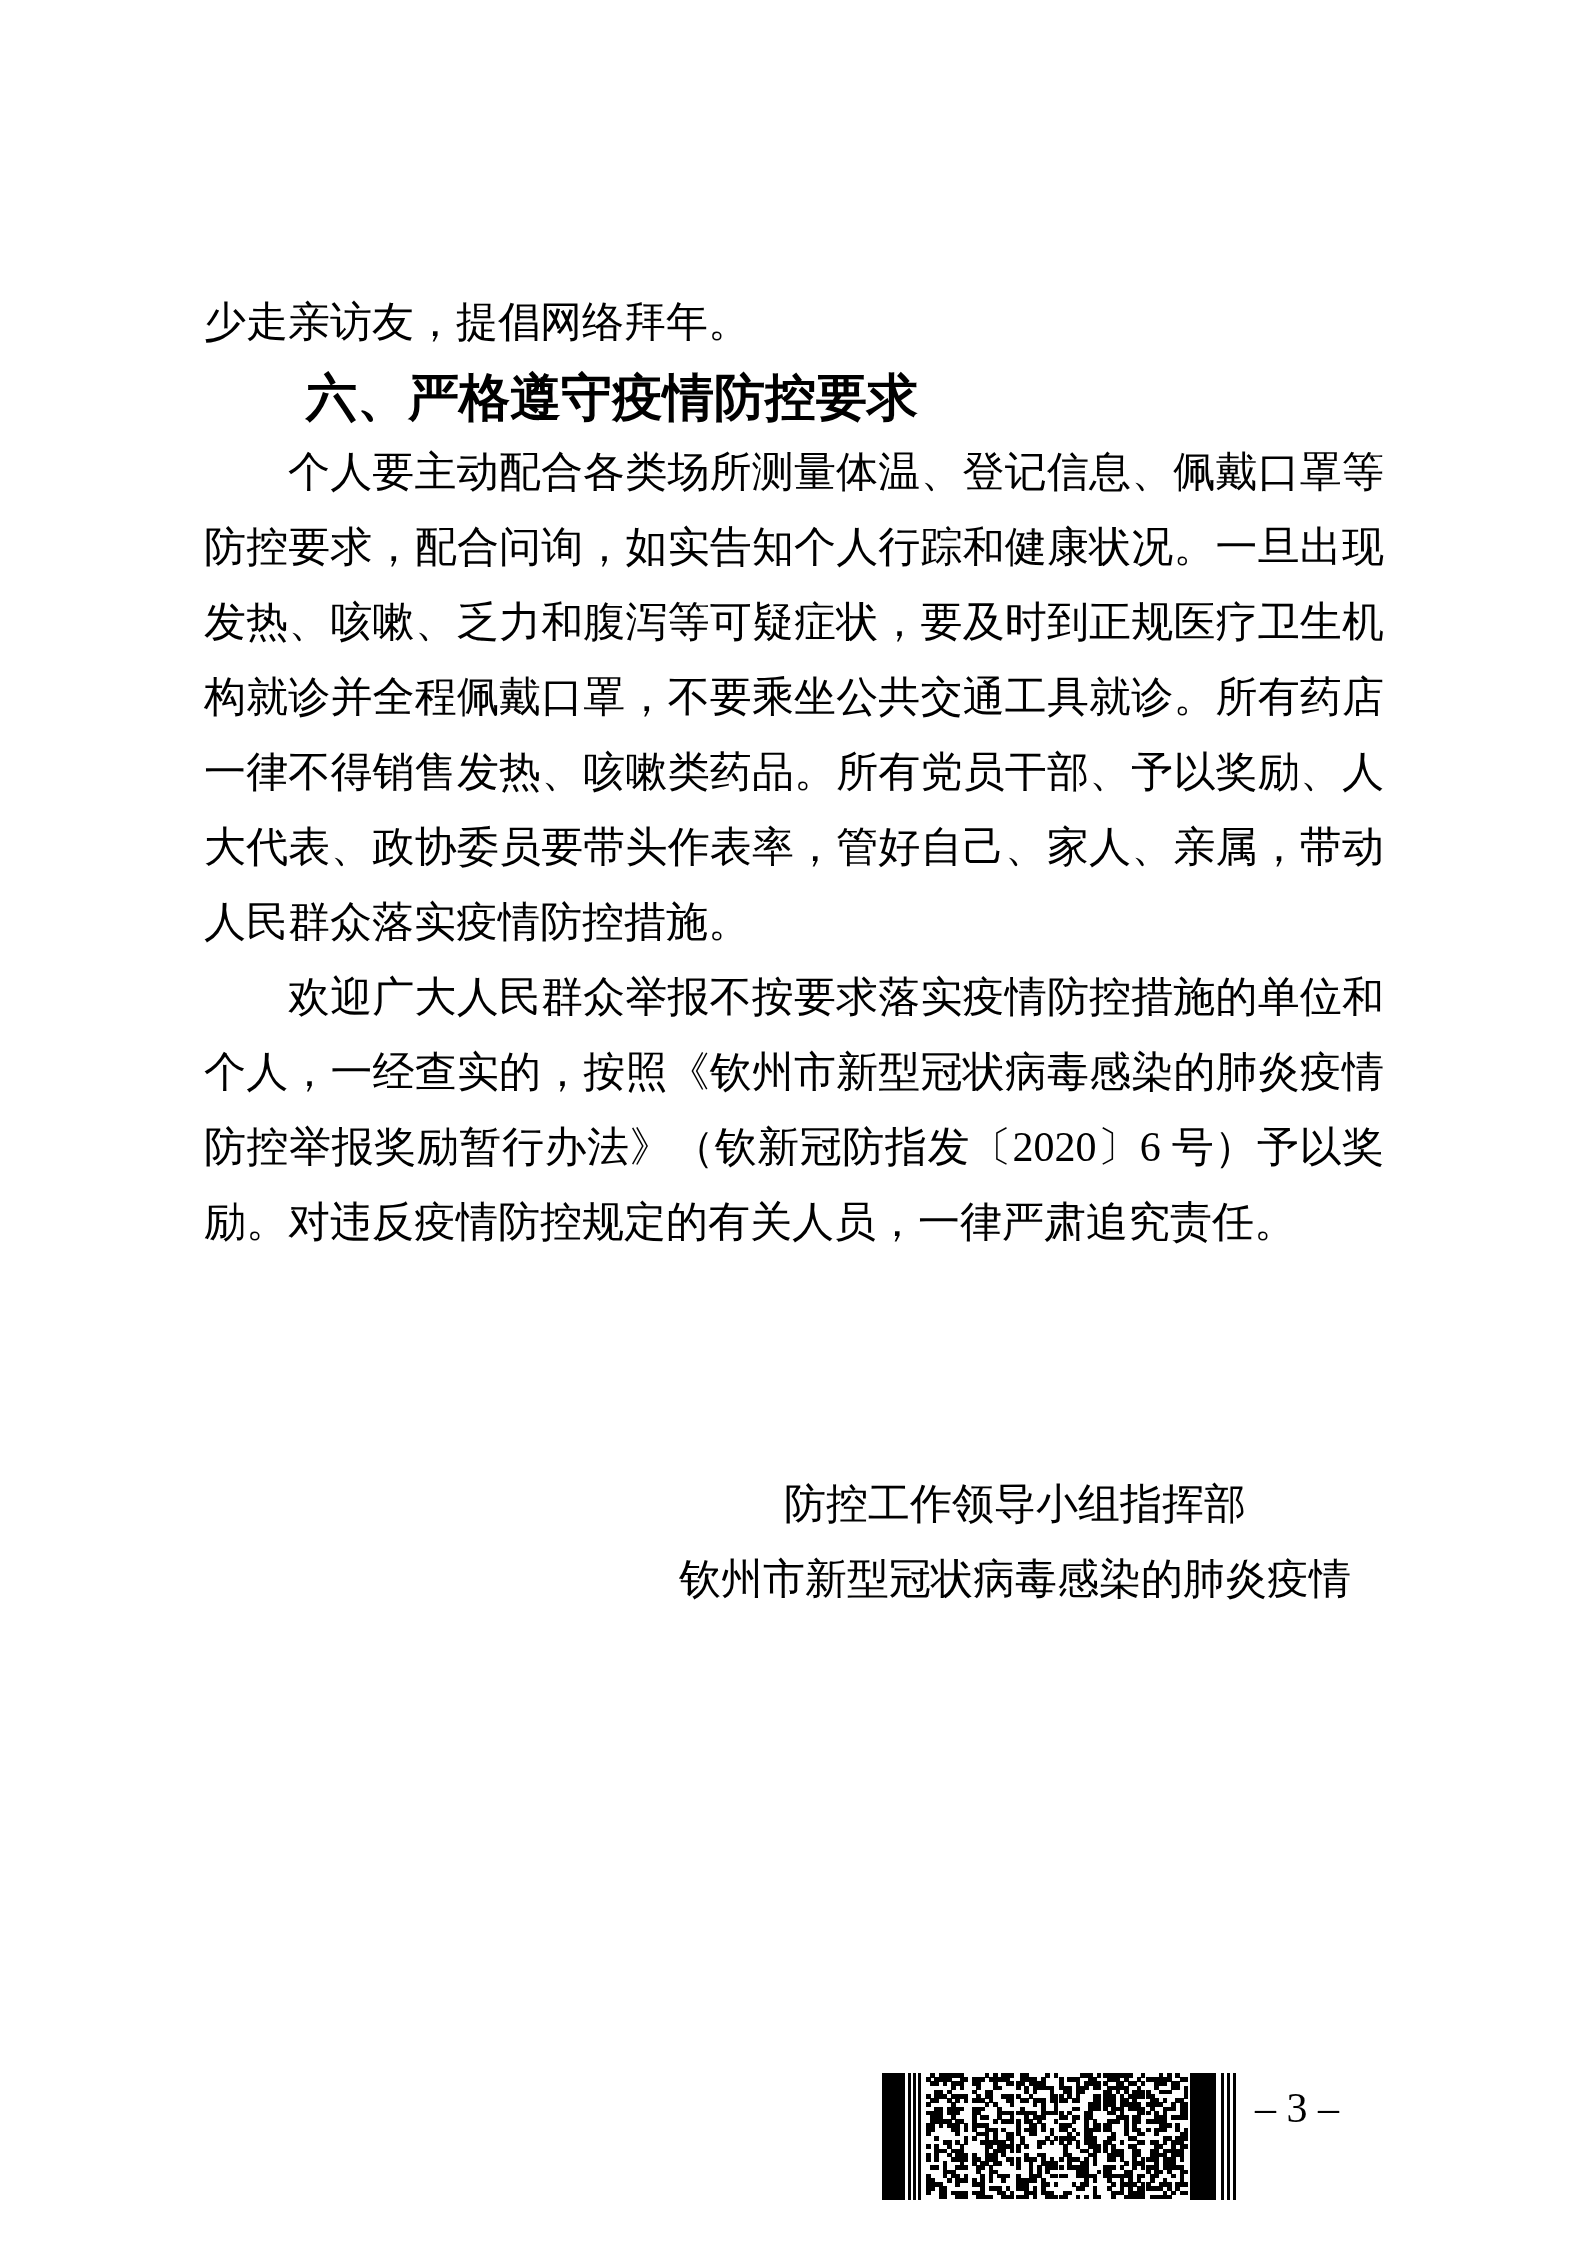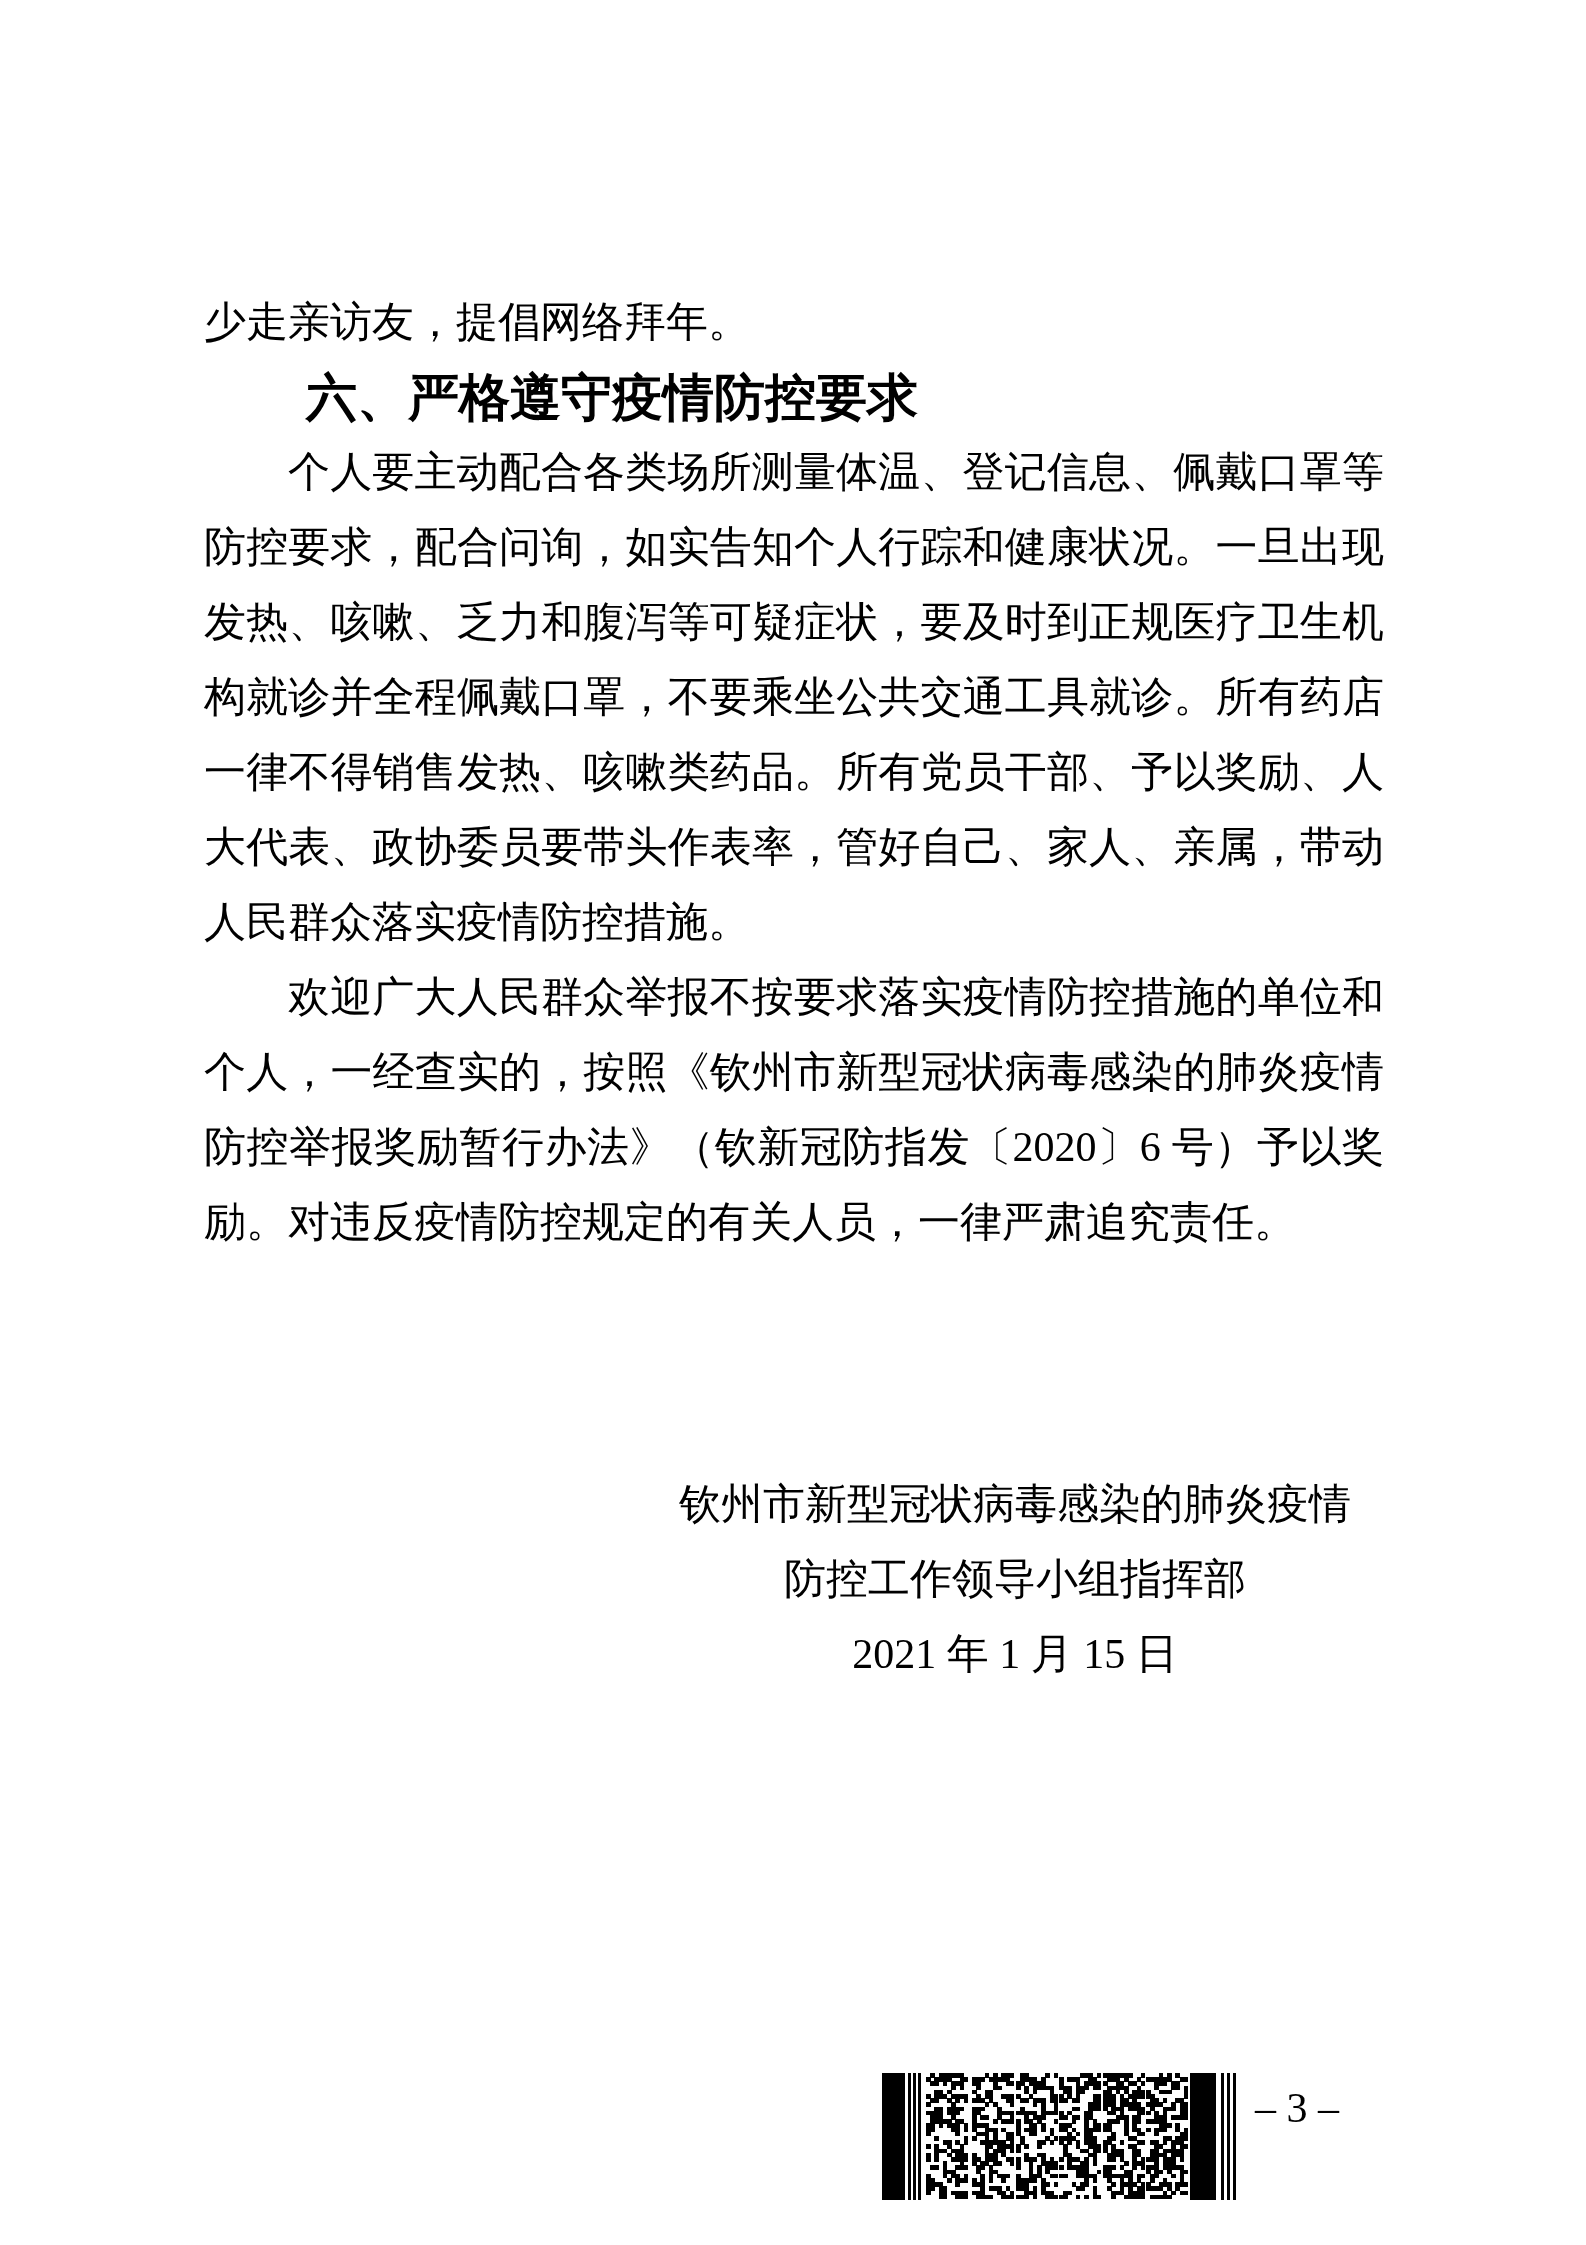--- a/index.html
+++ b/index.html
@@ -57,23 +57,22 @@
 <div class="page">
 
   <div class="text-flow">
     <p class="continuation">少走亲访友，提倡网络拜年。</p>
     <p class="section-heading">六、严格遵守疫情防控要求</p>
     <p class="body-para">个人要主动配合各类场所测量体温、登记信息、佩戴口罩等防控要求，配合问询，如实告知个人行踪和健康状况。一旦出现发热、咳嗽、乏力和腹泻等可疑症状，要及时到正规医疗卫生机构就诊并全程佩戴口罩，不要乘坐公共交通工具就诊。所有药店一律不得销售发热、咳嗽类药品。所有党员干部、予以奖励、人大代表、政协委员要带头作表率，管好自己、家人、亲属，带动人民群众落实疫情防控措施。</p>
     <p class="body-para">欢迎广大人民群众举报不按要求落实疫情防控措施的单位和个人，一经查实的，按照《钦州市新型冠状病毒感染的肺炎疫情防控举报奖励暂行办法》（钦新冠防指发〔2020〕6 号）予以奖励。对违反疫情防控规定的有关人员，一律严肃追究责任。</p>
   </div>
 
   <div class="signature">
+    <div>防控工作领导小组指挥部</div>
     <div>钦州市新型冠状病毒感染的肺炎疫情</div>
-    <div>防控工作领导小组指挥部</div>
-    <div>2021 年 1 月 15 日</div>
   </div>
 
   <div class="barcode">
     <svg xmlns="http://www.w3.org/2000/svg" preserveAspectRatio="none" shape-rendering="crispEdges" viewBox="0 0 356 127">
         <rect x="0" y="0" width="23" height="127" fill="#000000"></rect>
         <rect x="308" y="0" width="26" height="127" fill="#000000"></rect>
         <rect x="26" y="0" width="3" height="127" fill="#000000"></rect>
         <rect x="31" y="0" width="3" height="127" fill="#000000"></rect>
         <rect x="36" y="0" width="3" height="127" fill="#000000"></rect>
         <rect x="339" y="0" width="3" height="127" fill="#000000"></rect>

